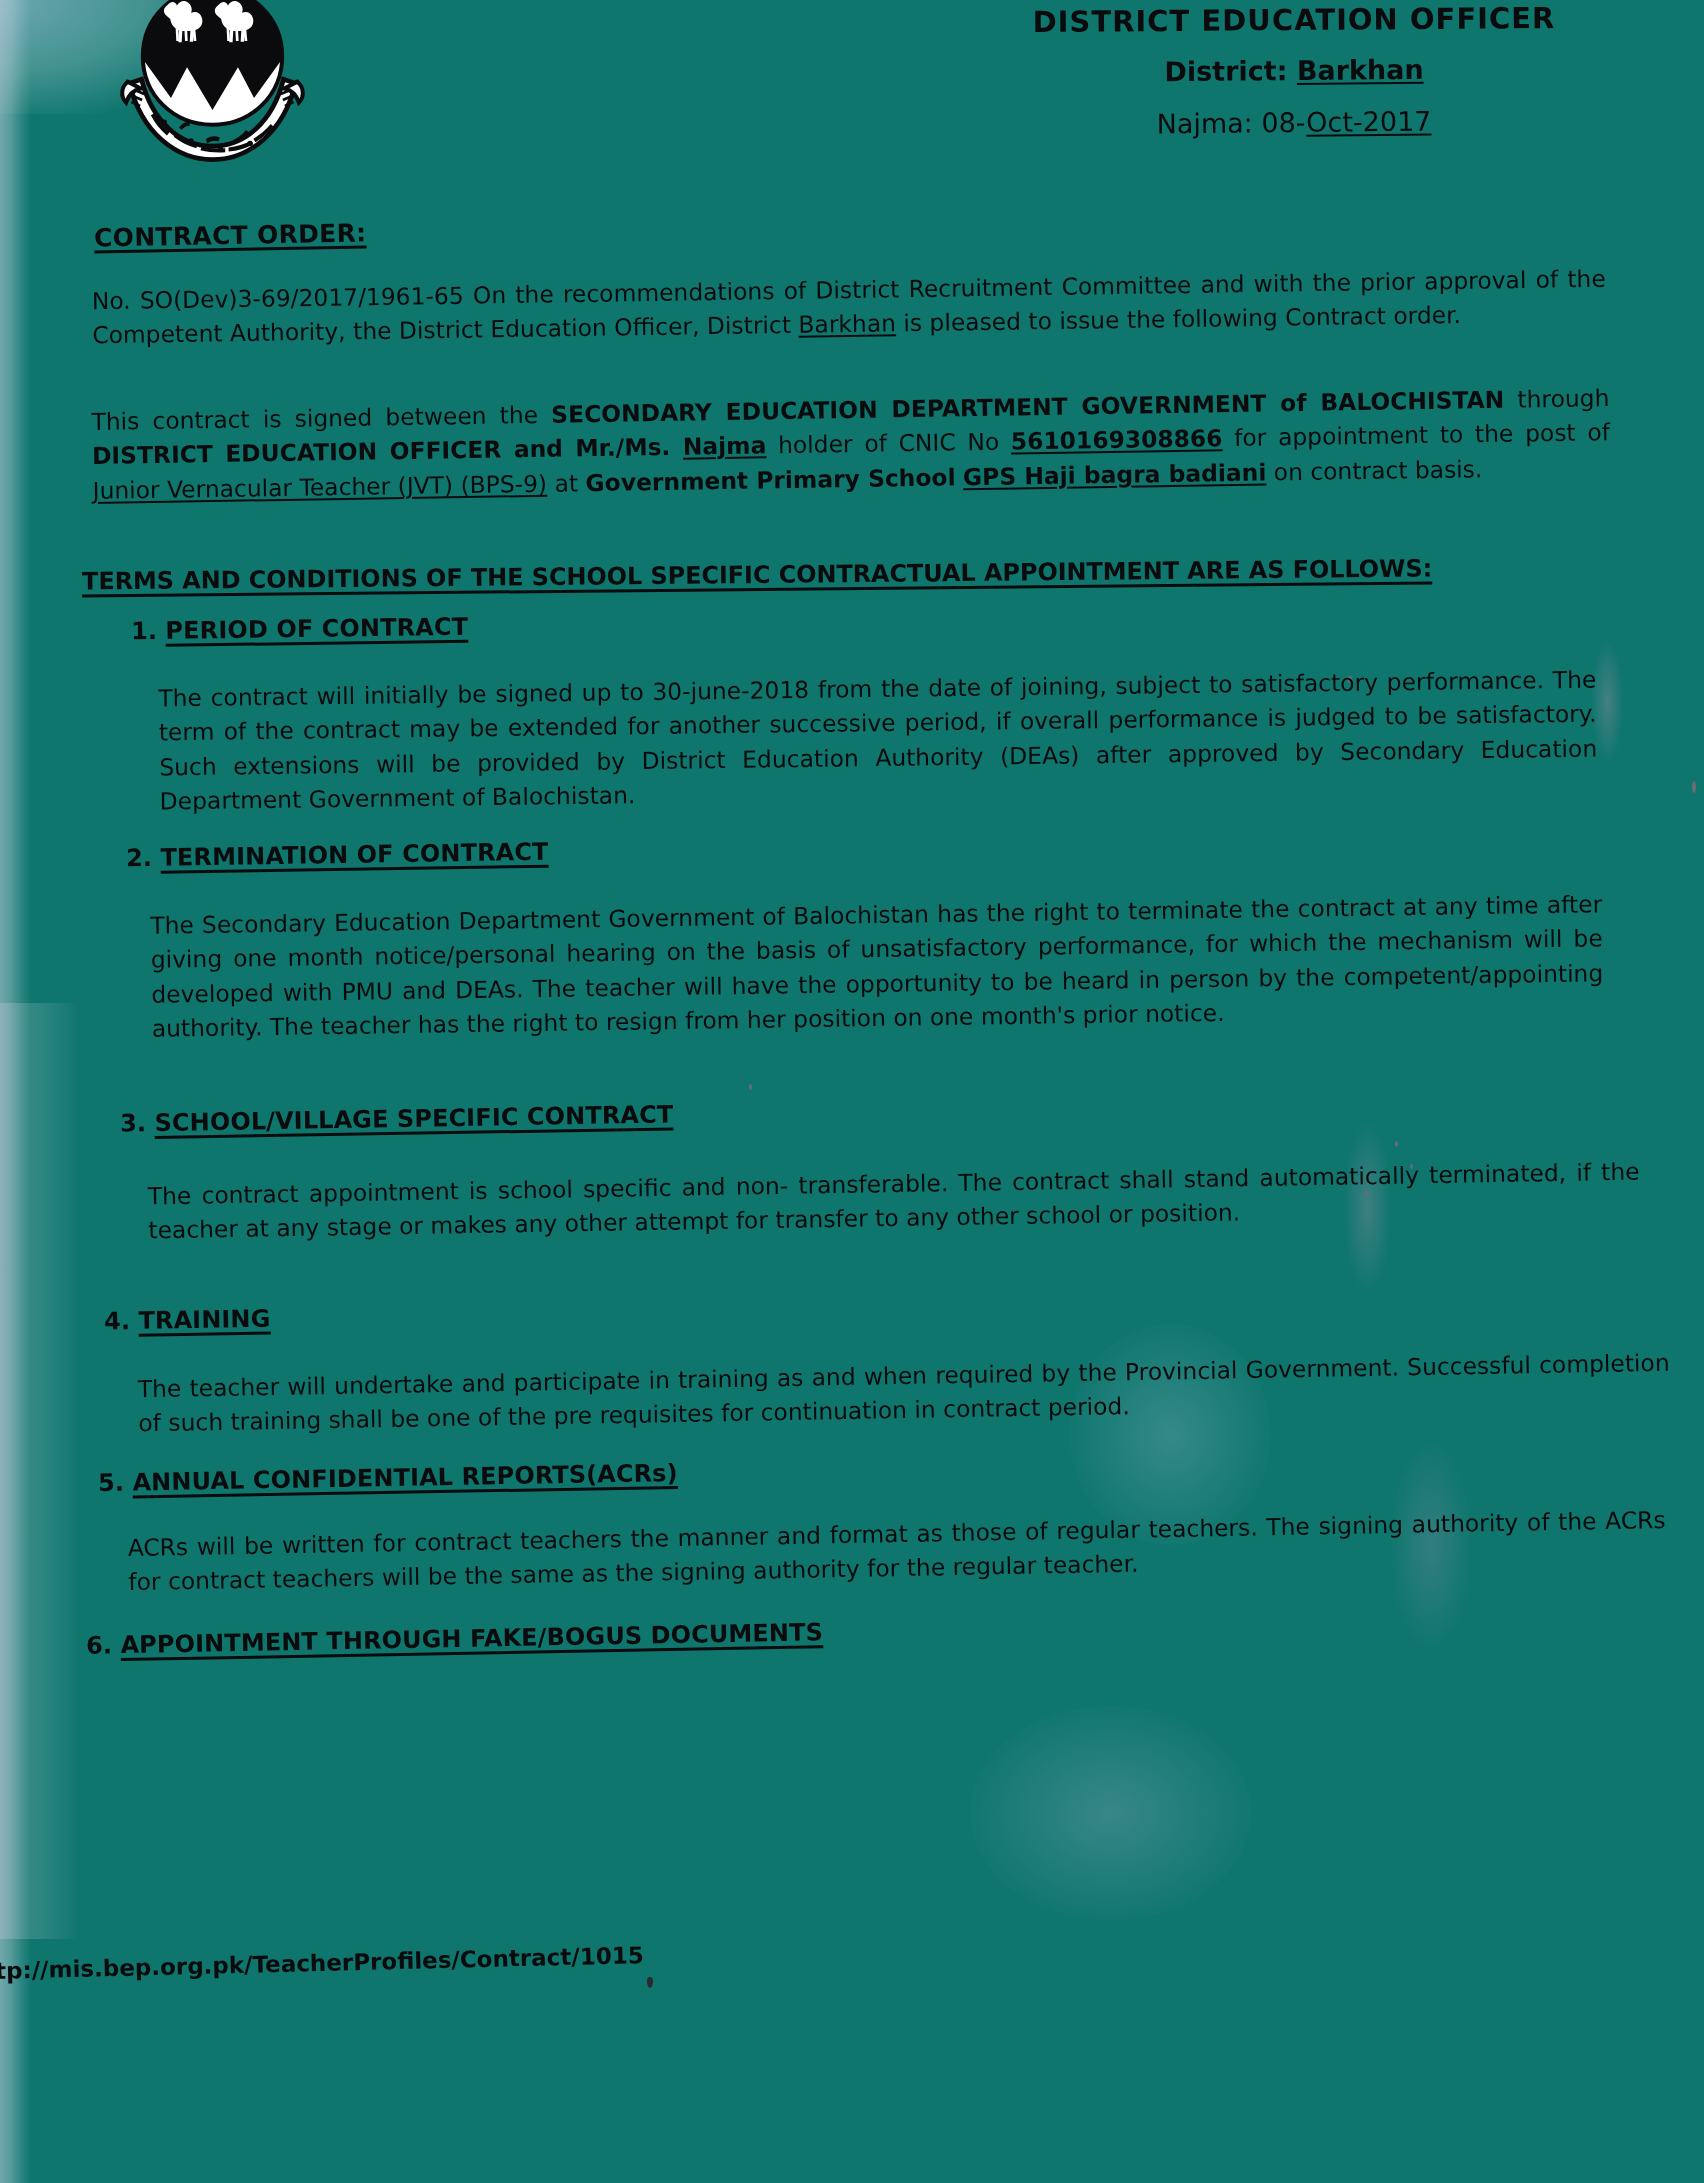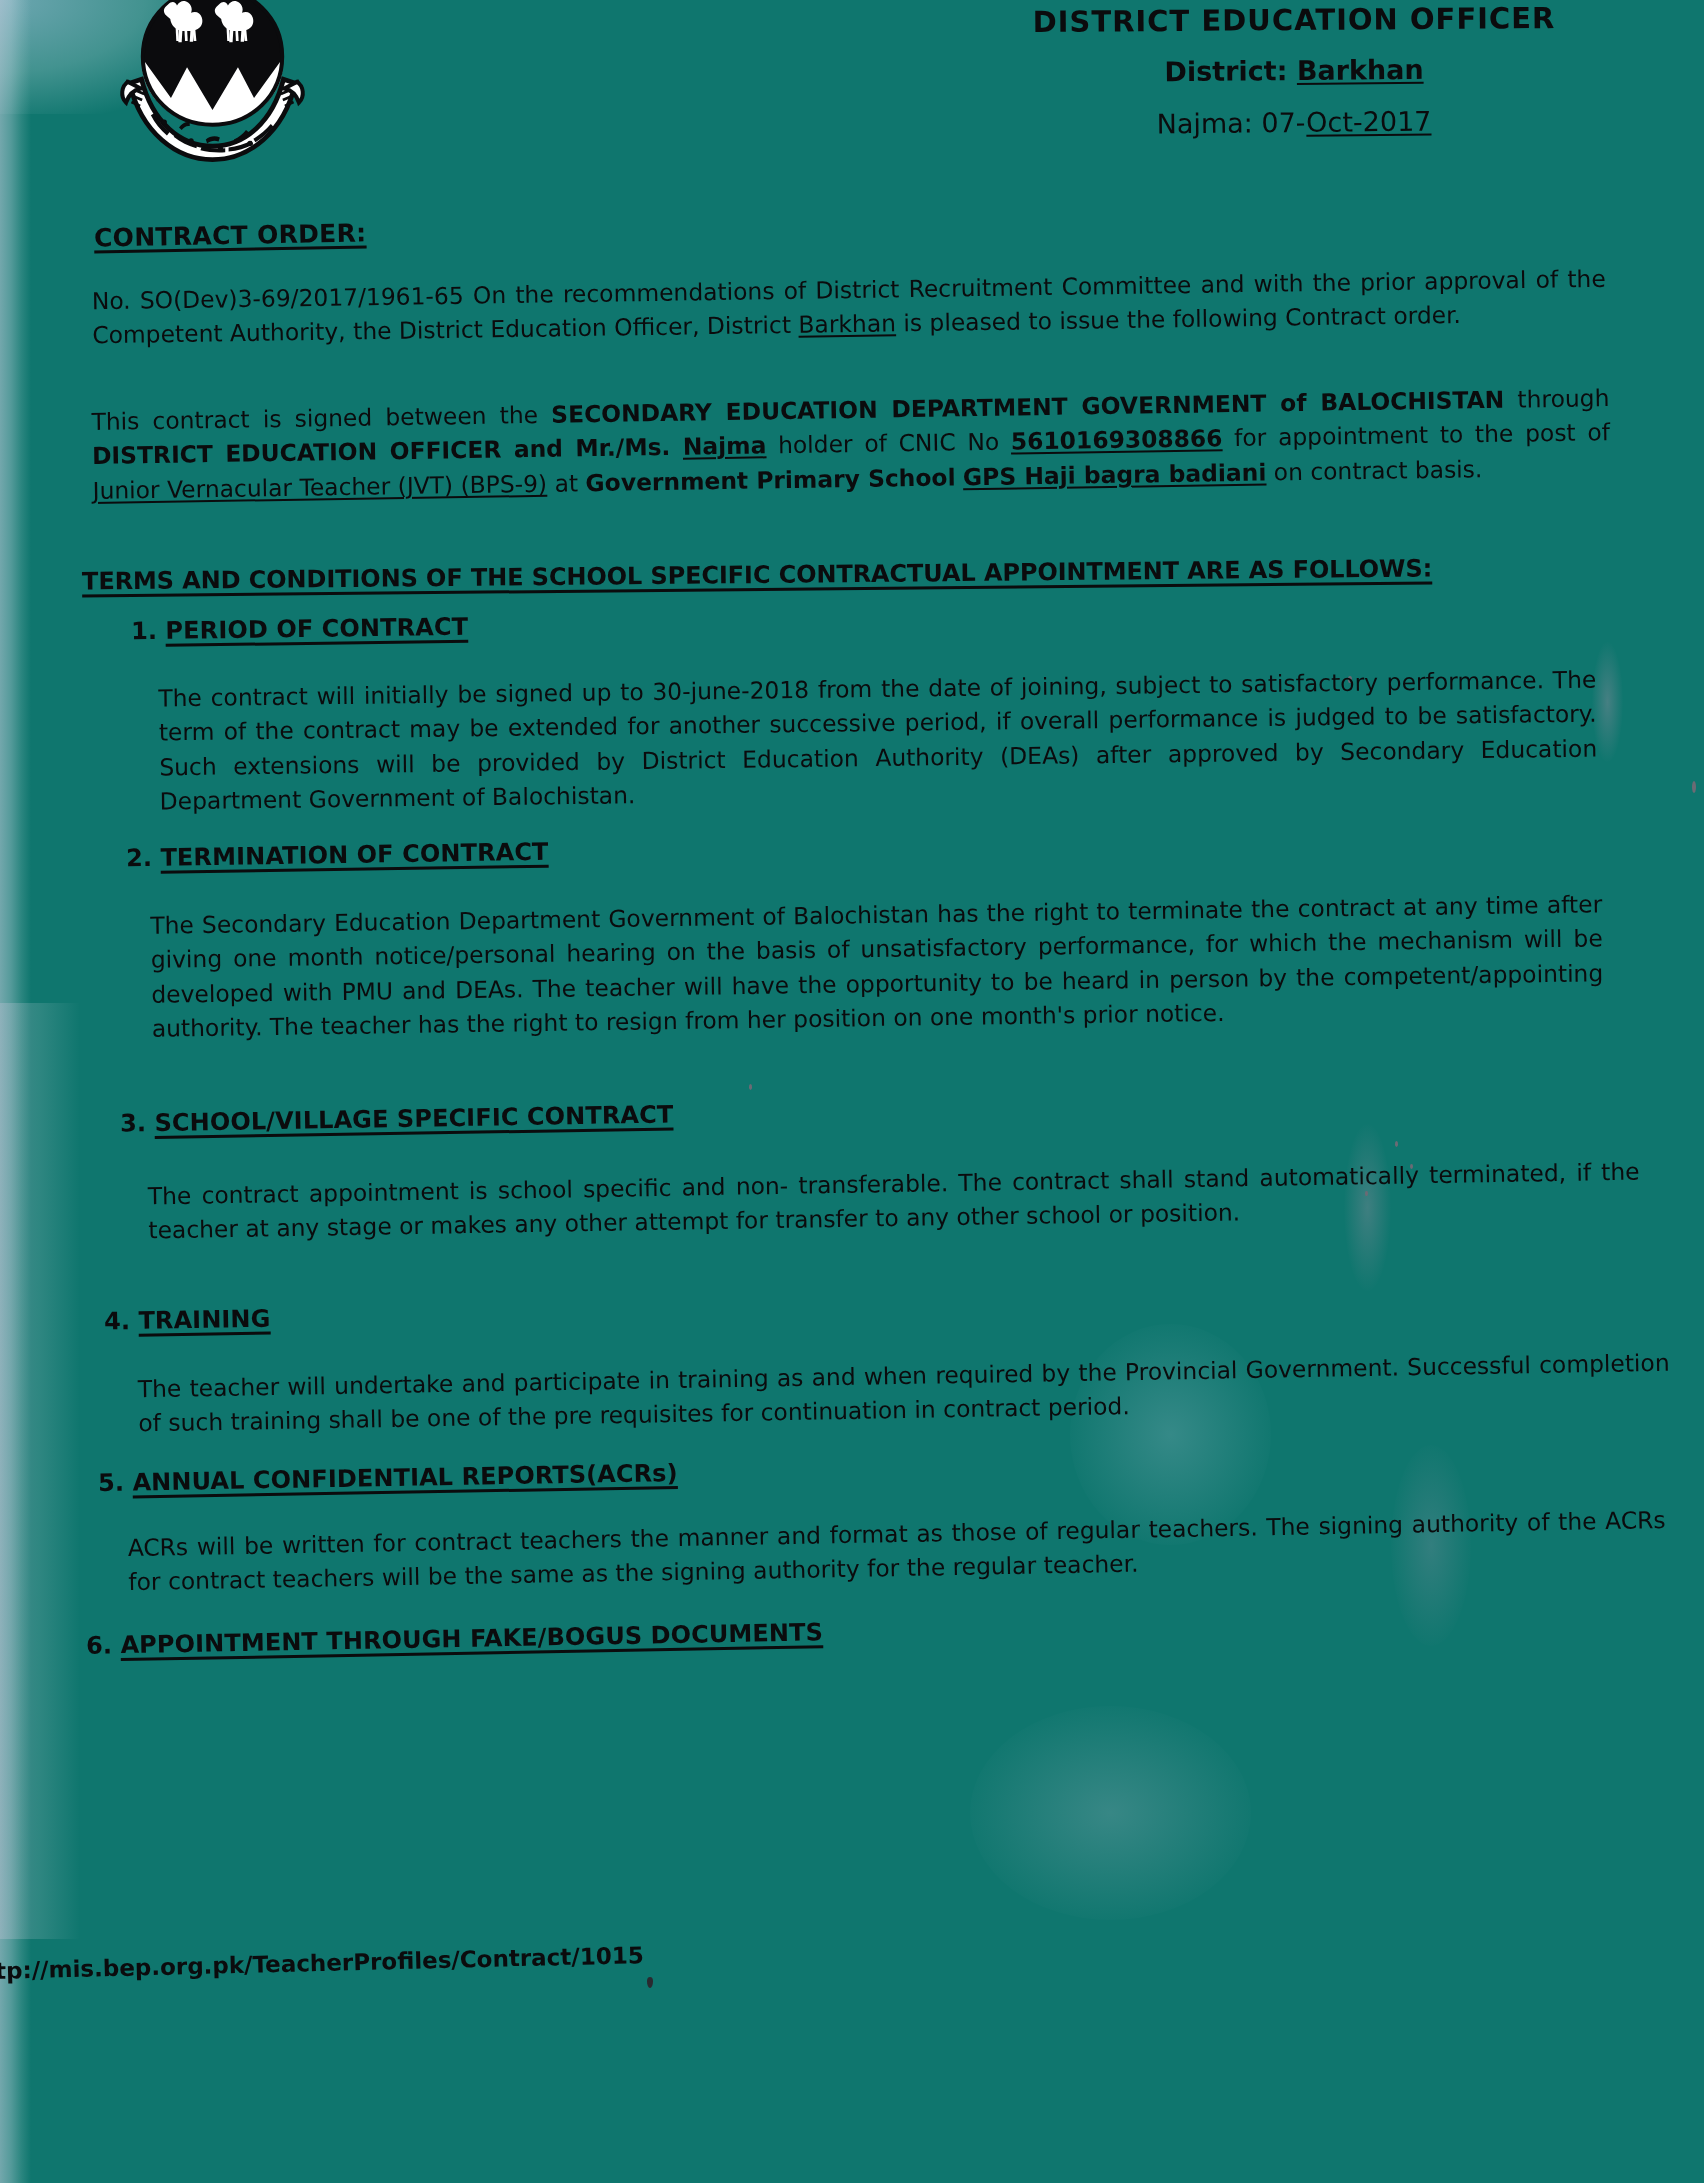--- a/index.html
+++ b/index.html
@@ -374,21 +374,21 @@
   </div>
 
   <div class="header-block">
     <div class="doc-title">DISTRICT EDUCATION OFFICER</div>
     <div class="hdr-line">
       <span>District:</span>
       <span class="u">Barkhan</span>
     </div>
     <div class="hdr-date">
       <span>Najma:</span>
-      <span>07-</span><span class="u">Oct-2017</span>
+      <span>08-</span><span class="u">Oct-2017</span>
     </div>
   </div>
 
   <div class="body-wrap">
 
     <div class="blk contract-order-head">CONTRACT ORDER:</div>
 
     <div class="blk para p-no">
       <span>No. SO(Dev)3-69/2017/1961-65 On the recommendations of District Recruitment Committee and with the prior approval of the Competent Authority, the District Education Officer, District </span><span class="u">Barkhan</span><span> is pleased to issue the following Contract order.</span>
     </div>

